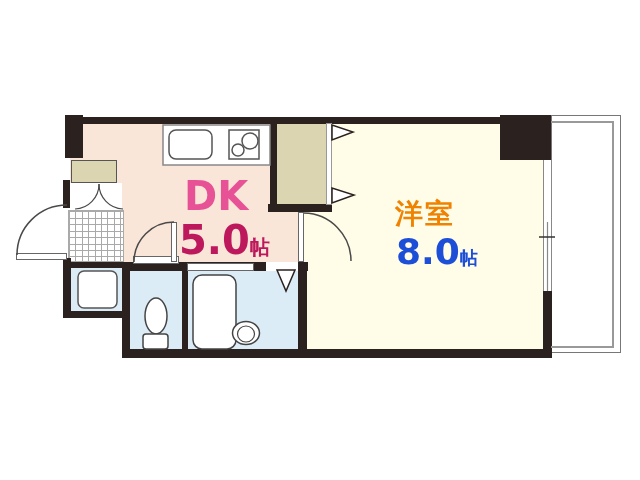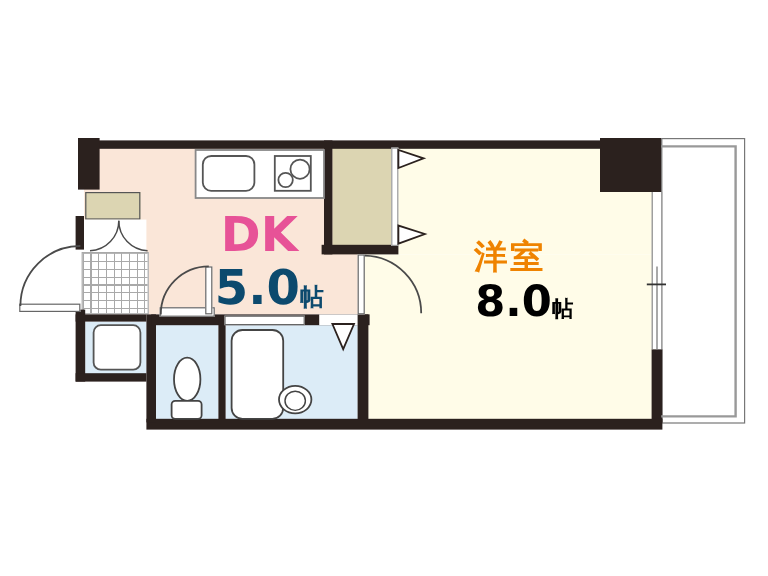--- a/index.html
+++ b/index.html
@@ -88,24 +88,24 @@
     <polygon points="277,270 295,270 286,291" fill="#fff" stroke="#2b211e" stroke-width="1.5"></polygon>
     <polygon points="332,125 332,140 353,132" fill="#fff" stroke="#2b211e" stroke-width="1.5"></polygon>
     <polygon points="332,188 332,203 354,195" fill="#fff" stroke="#2b211e" stroke-width="1.5"></polygon>
 
     <line x1="547.5" y1="222" x2="547.5" y2="291" stroke="#888" stroke-width="1.2"></line>
     <line x1="539" y1="237" x2="555" y2="237" stroke="#333" stroke-width="1.5"></line>
     <polyline points="551,122 613,122 613,347 551,347" fill="none" stroke="#999" stroke-width="2"></polyline>
   </svg>
 
   <div class="label" style="left:184px;top:176px;font-size:40px;color:#e75297;">DK</div>
-  <div class="size-row" style="left:179px;top:220px;color:#0c4a6e;justify-content:flex-end;">
+  <div class="size-row" style="left:179px;top:220px;color:#be185d;justify-content:flex-end;">
     <span style="font-size:40px;">5.0</span>
     <span class="unit" style="font-size:20px;">帖</span>
   </div>
 
   <div class="label" style="left:395px;top:200px;font-size:28px;letter-spacing:2px;color:#ef8300;">洋室</div>
-  <div class="size-row" style="left:396px;top:234px;color:#000000;">
+  <div class="size-row" style="left:396px;top:234px;color:#1d4ed8;">
     <span style="font-size:36px;">8.0</span>
     <span class="unit" style="font-size:18px;">帖</span>
   </div>
 
 </div>
 
 </body></html>

